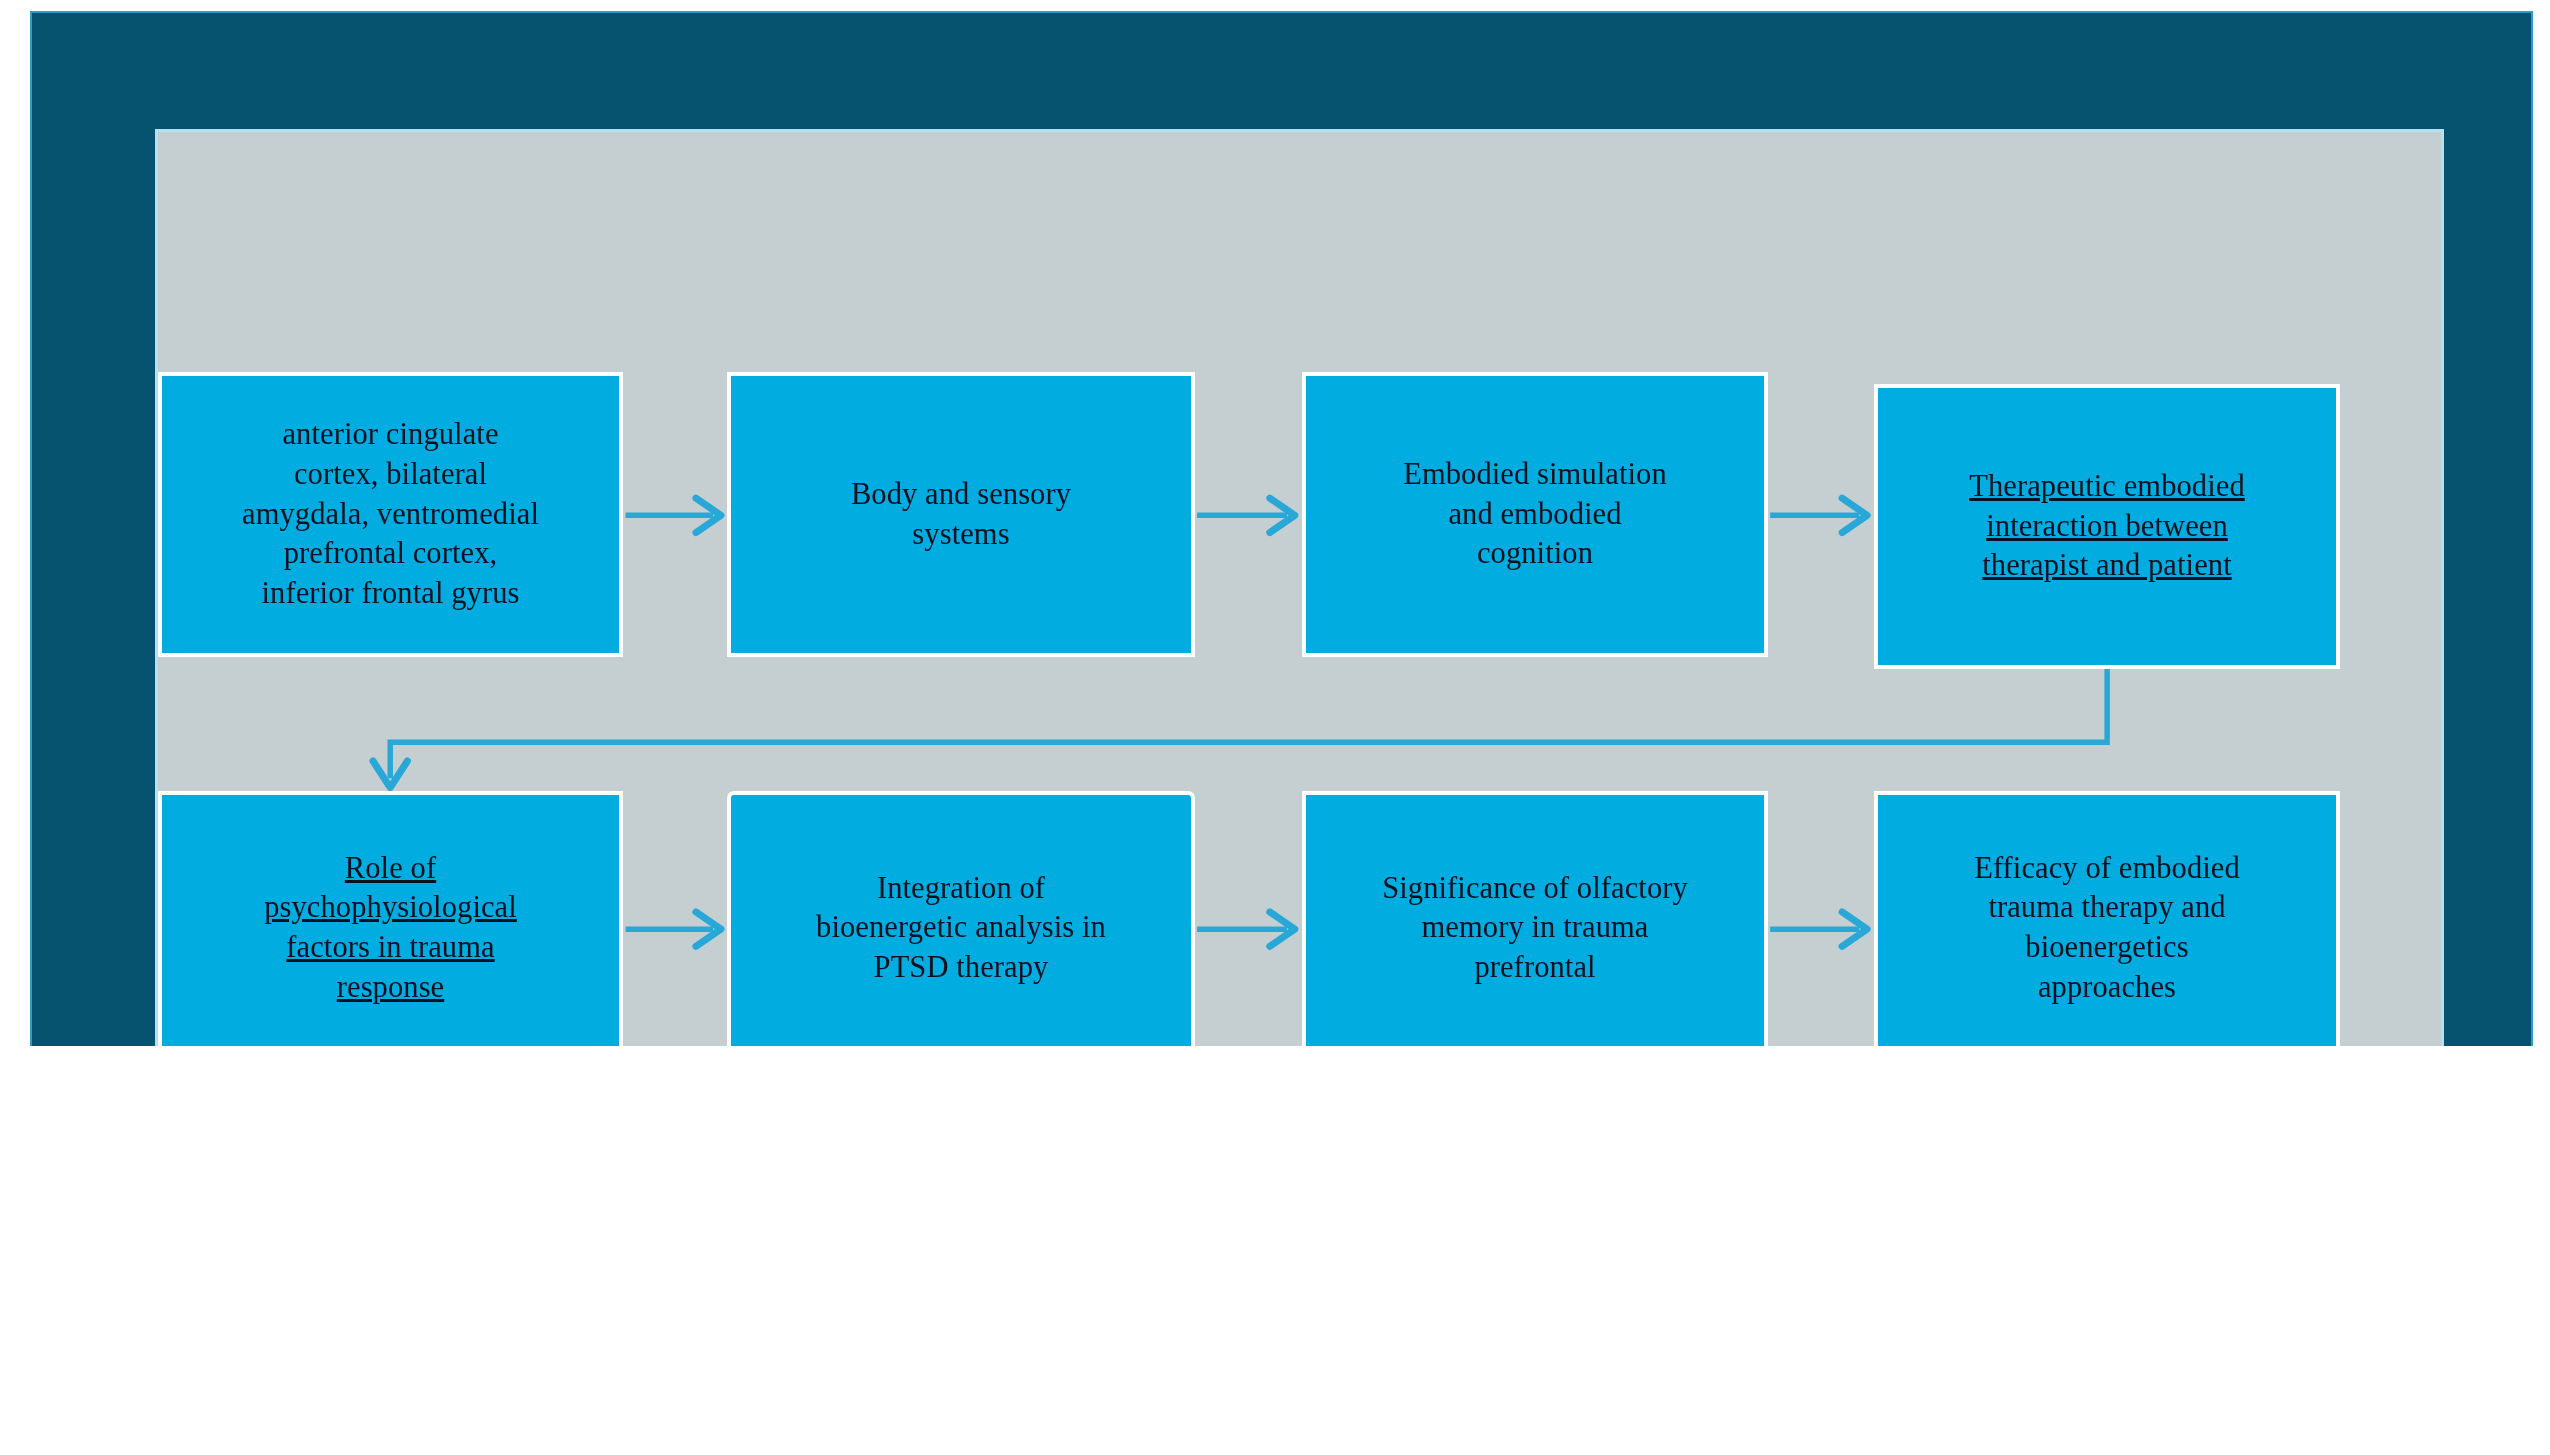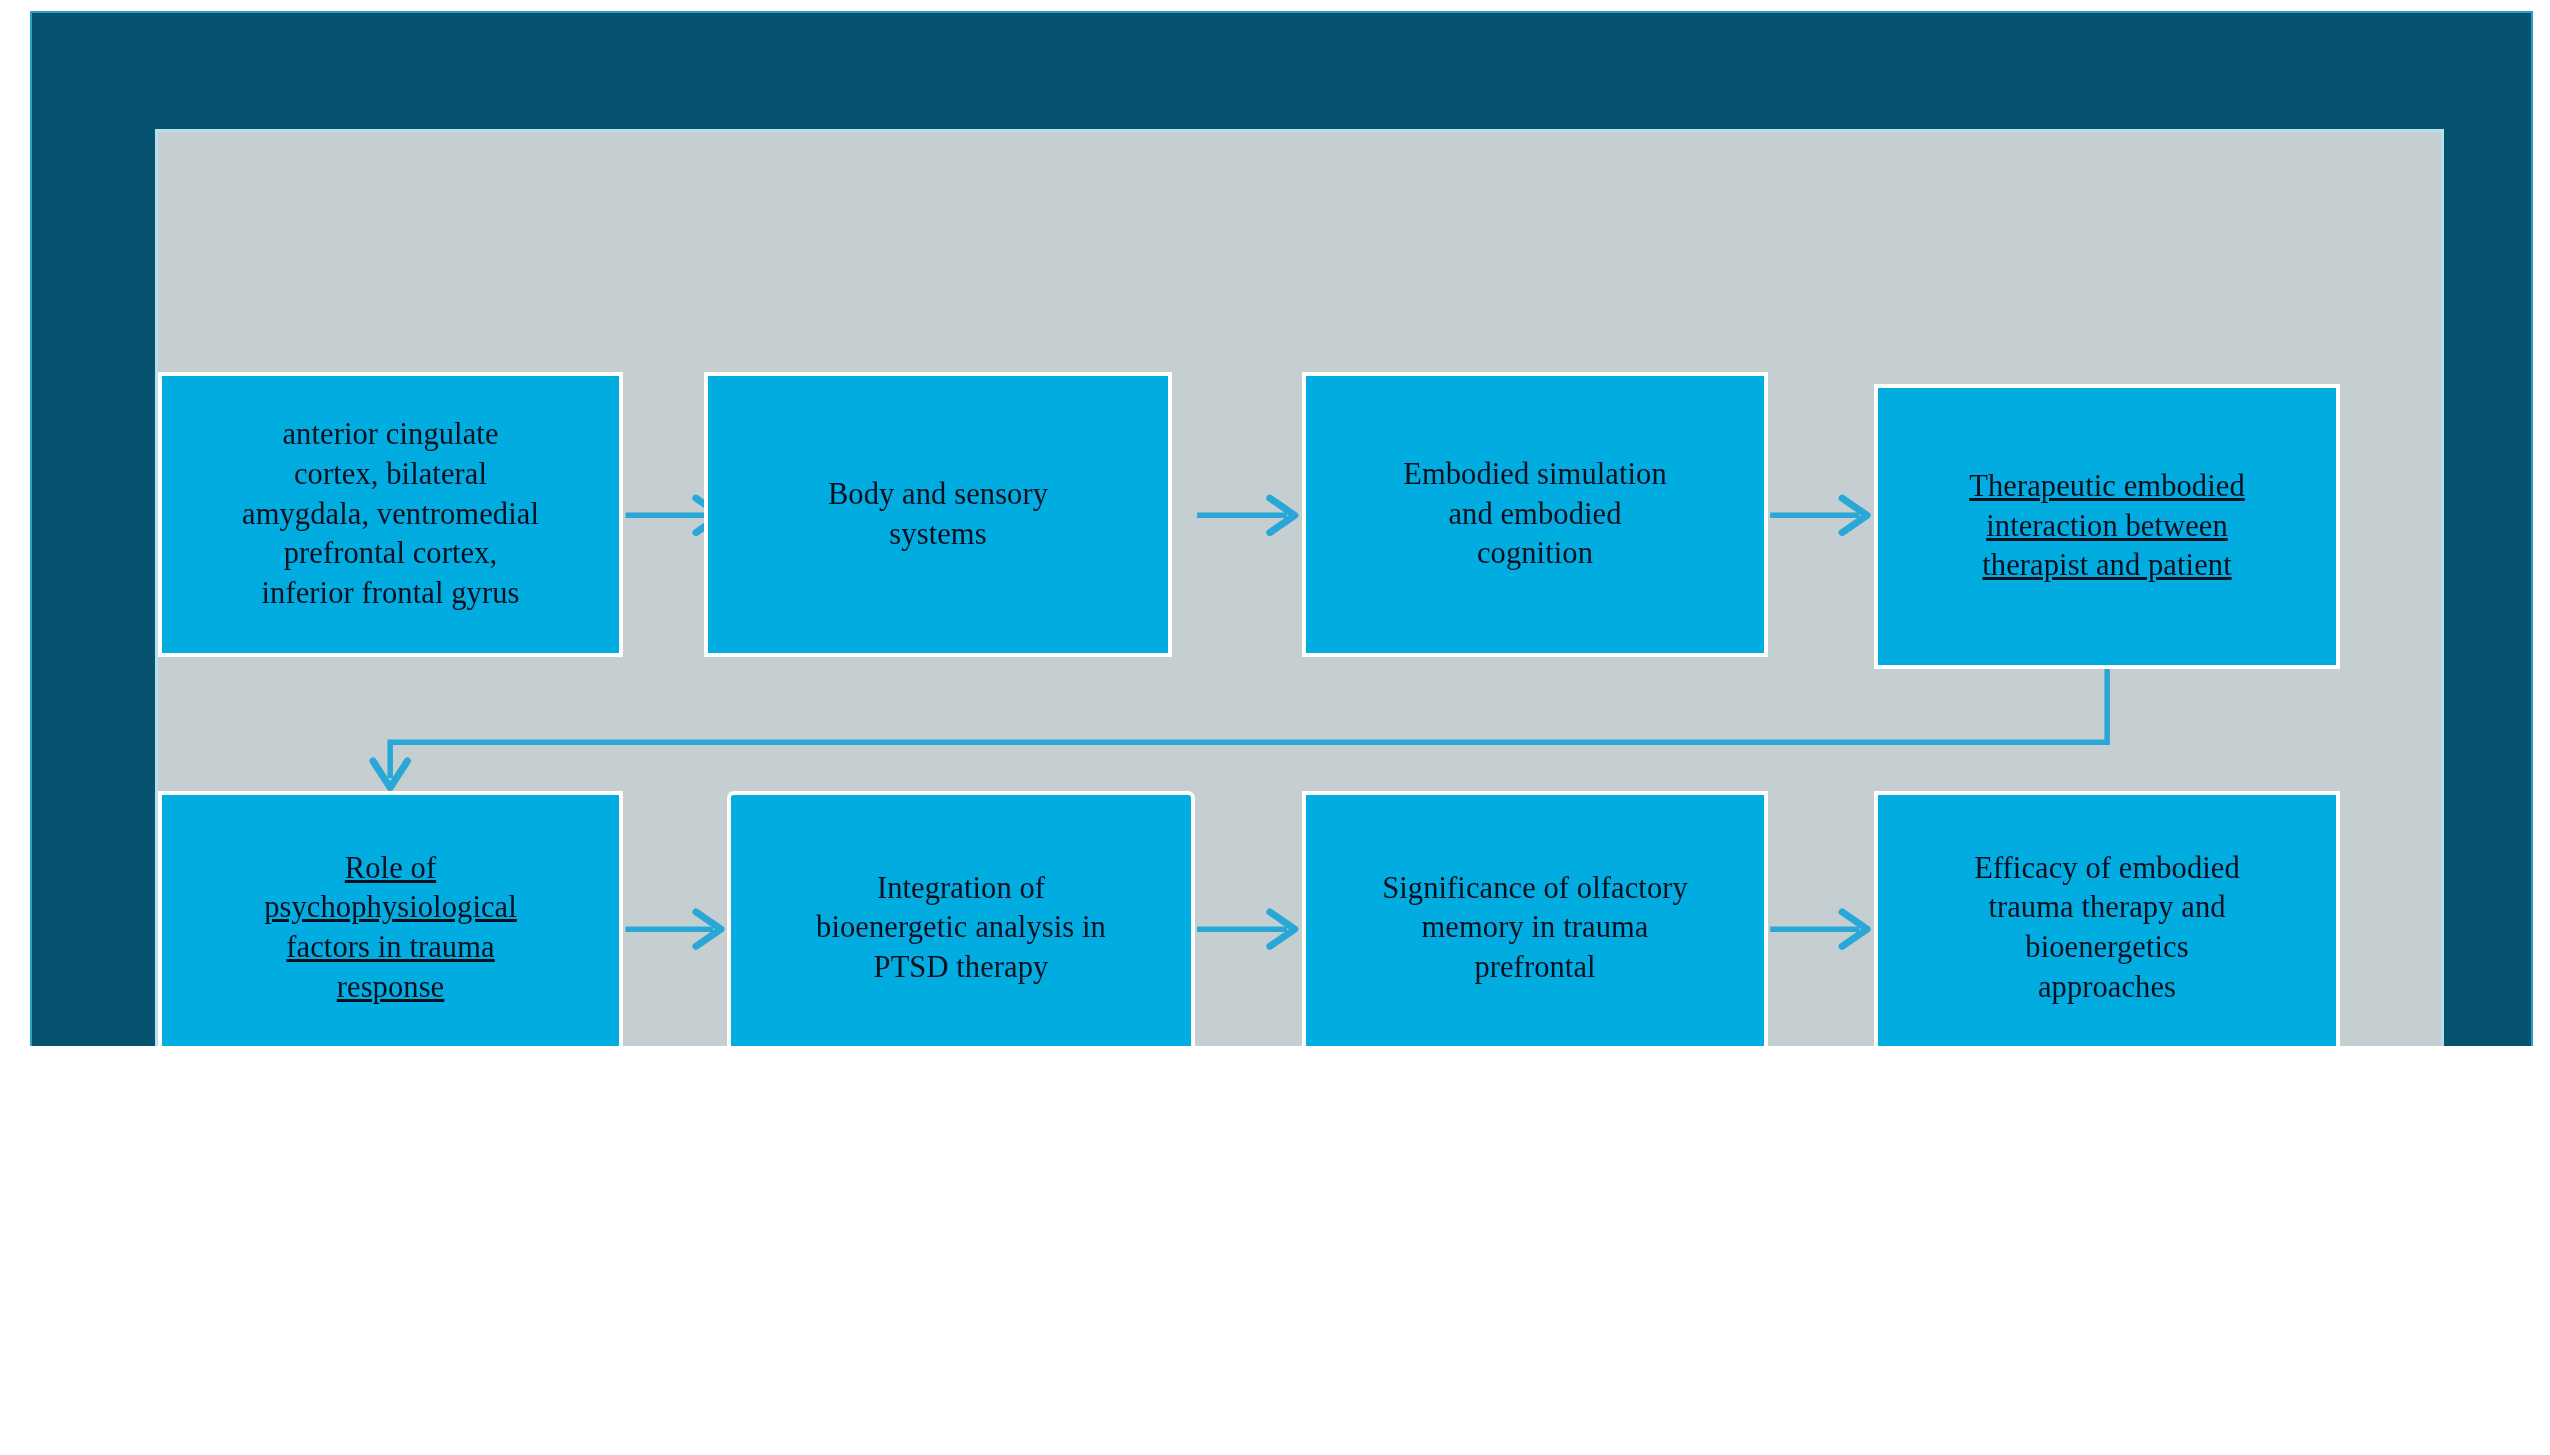--- a/index.html
+++ b/index.html
@@ -67,21 +67,21 @@
     letter-spacing: 0.1px;
   }
   .node .label {
     display: block;
     width: 100%;
     white-space: pre-line;
   }
 
   
   #node-0 { left: 0px;    top: 240px; width: 465px; height: 285px; }
-  #node-1 { left: 546px;  top: 240px; width: 468px; height: 285px; }
+  #node-1 { left: 569px;  top: 240px; width: 468px; height: 285px; }
   #node-2 { left: 1144px; top: 240px; width: 466px; height: 285px; }
   #node-3 { left: 1716px; top: 252px; width: 466px; height: 285px; text-decoration: underline; }
 
   
   #node-4 { left: 0px;    top: 659px; width: 465px; height: 274px; text-decoration: underline; }
   #node-5 { left: 569px;  top: 659px; width: 468px; height: 274px; border-radius: 7px; }
   #node-6 { left: 1144px; top: 659px; width: 466px; height: 274px; }
   #node-7 { left: 1716px; top: 659px; width: 466px; height: 274px; }
 
   

